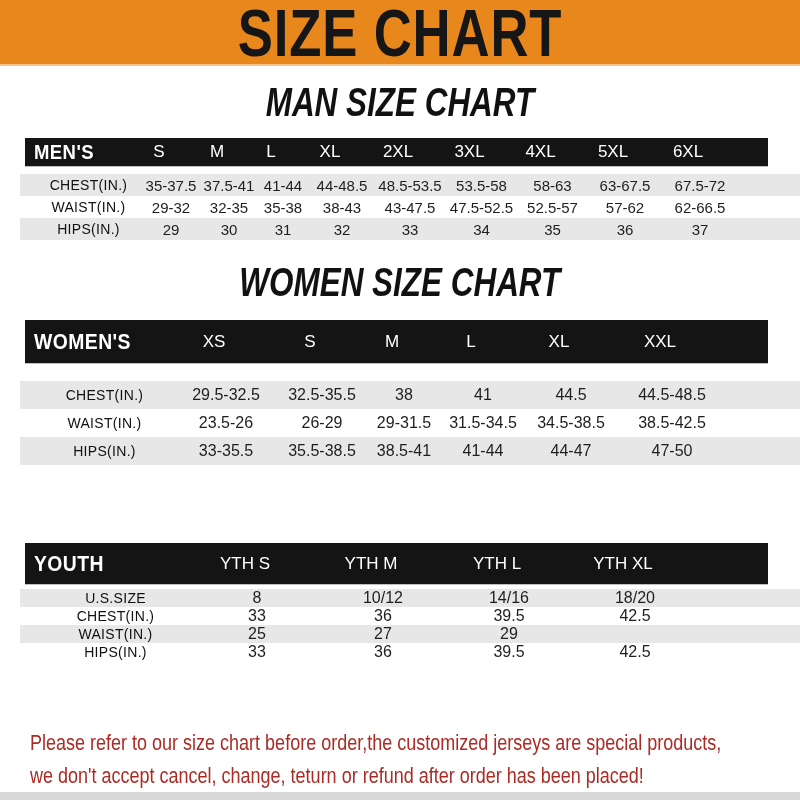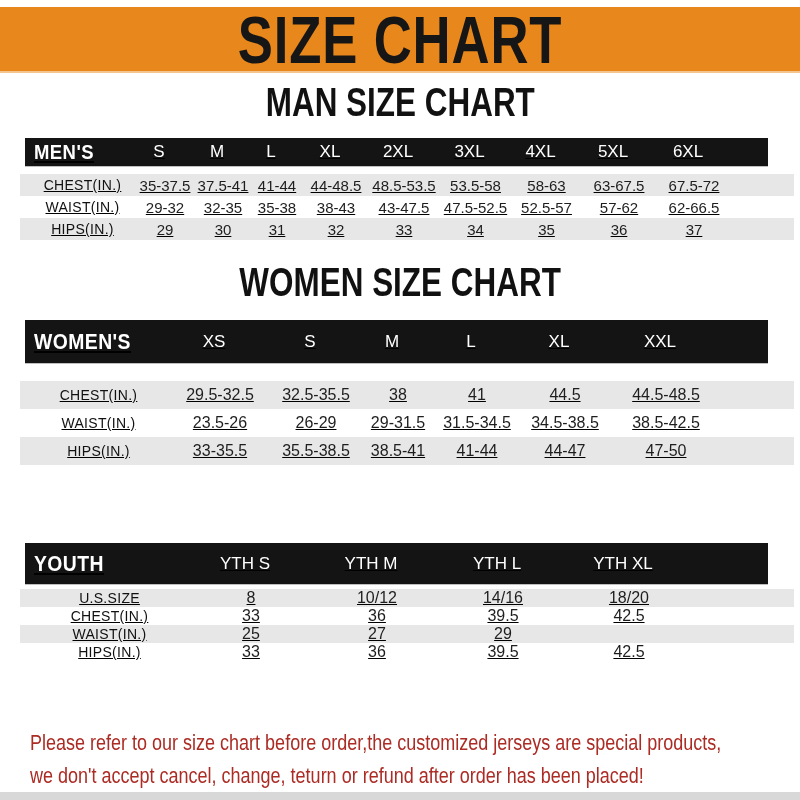--- a/index.html
+++ b/index.html
@@ -5,67 +5,67 @@
   html, body {
     margin: 0; padding: 0;
     width: 800px; height: 800px;
     background: #ffffff;
     font-family: "Liberation Sans", sans-serif;
     position: relative;
     overflow: hidden;
   }
   
   .banner {
-    position: absolute; top: 7px; left: 0;
+    position: absolute; top: 0; left: 0;
     width: 800px; height: 64px;
     background: var(--banner-orange, #E8871B);
     display: flex; align-items: center; justify-content: center;
     border-bottom: 2px solid #f3c48e;
   }
   .banner-text {
     display: inline-block;
     font-size: 62px; font-weight: 700;
     color: #161616;
     letter-spacing: 1px;
     transform: scale(0.85, 1.08);
     white-space: nowrap;
   }
   
   .section-title {
     position: absolute; left: 0; width: 800px; height: 38px;
-    text-align: center; line-height: 38px;
+    text-align: center; line-height: 38px; font-style: italic;
   }
   .section-title span {
     display: inline-block;
     font-size: 37px; font-weight: 700;
     color: var(--title-black, #111111);
     transform: scale(0.85, 1.1);
     white-space: nowrap;
   }
   #title-man   { top: 84px; }
   #title-women { top: 264px; }
   #title-youth { top: 495px; margin-top: 47px; }
   
-  .size-table { position: absolute; left: 25px; width: 750px; text-decoration: underline; }
+  .size-table { position: absolute; left: 25px; width: 750px; }
   #table-man   { top: 138px; }
   #table-women { top: 320px; }
   #table-youth { top: 543px; }
 
   .trow { display: grid; align-items: center; }
   .trow.thead {
     background: var(--header-black, #141414);
     color: #ffffff;
     width: 743px;
     box-shadow: 0 1px 0 rgba(0,0,0,0.25);
   }
   .men   .trow.thead { height: 28px; margin-bottom: 8px; }
   .women .trow.thead { height: 43px; margin-bottom: 18px; }
   .youth .trow.thead { height: 41px; margin-bottom: 5px; }
 
-  .trow.data { margin-left: -5px; padding-left: 11px; width: 763px; }
+  .trow.data { margin-left: -5px; padding-left: 17px; width: 763px; }
   .men   .trow.data { height: 22px; font-size: 15px; }
   .women .trow.data { height: 28px; font-size: 16px; }
   .youth .trow.data { height: 18px; font-size: 16px; }
   .trow.gray { background: var(--stripe-gray, #E7E7E7); }
 
   .men   .trow { grid-template-columns: 103px 62px 54px 54px 64px 72px 71px 71px 74px 76px; }
   .women .trow { grid-template-columns: 135px 108px 84px 80px 78px 98px 104px; }
   .youth .trow { grid-template-columns: 157px 126px 126px 126px 126px; }
 
   .cell {

